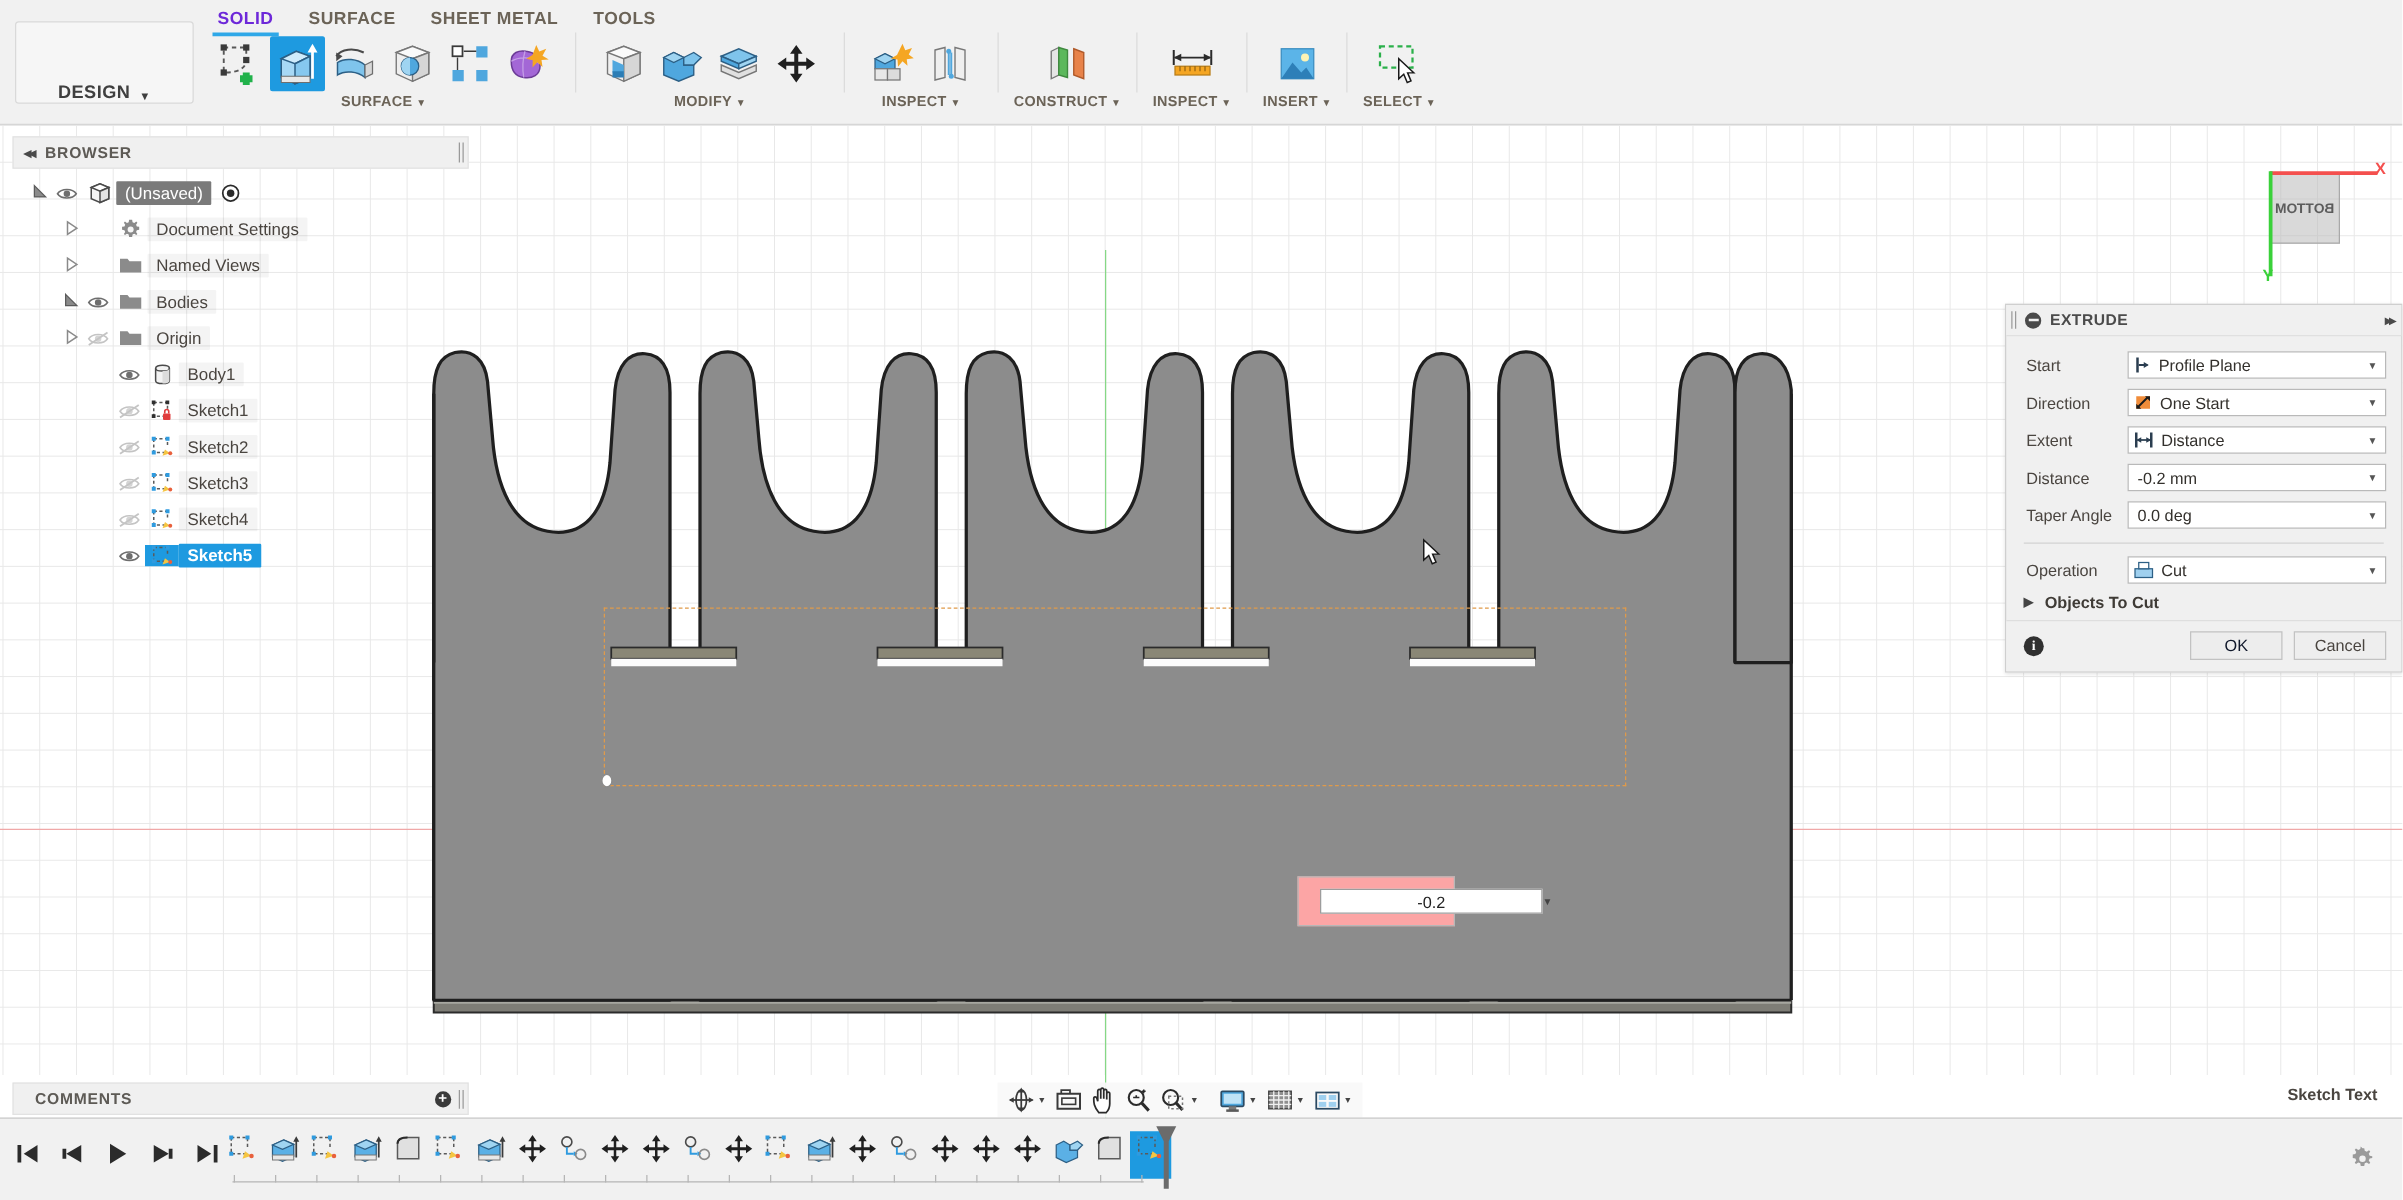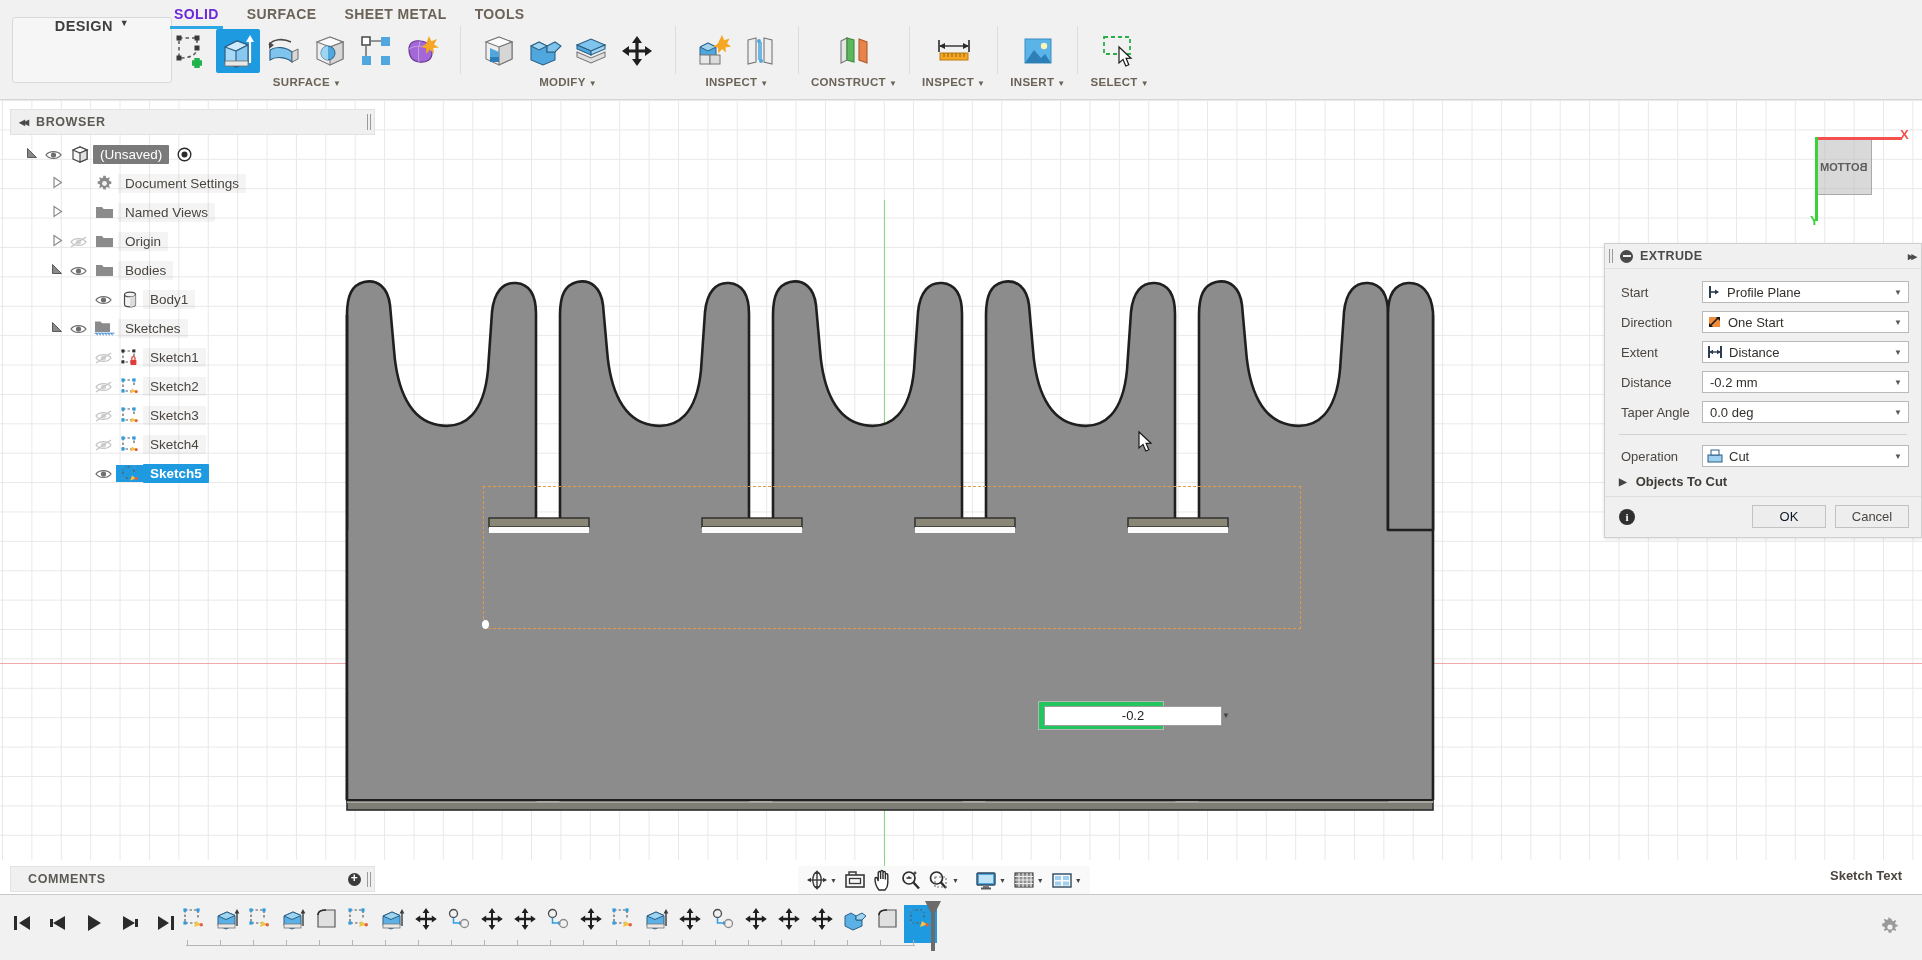--- a/index.html
+++ b/index.html
@@ -37,24 +37,24 @@
   }
 
   
   #ribbon {
     position: absolute; left: 0; top: 0; width: 1922px; height: 100px;
     background: #f1f1f1;
     border-bottom: 1px solid #d6d6d6;
   }
   #design-btn {
     position: absolute; left: 12px; top: 17px;
-    width: 160px; height: 66px;
+    width: 143px; height: 66px;
     border: 1px solid #d9d9d9; border-radius: 3px;
     background: #f6f6f6;
-    display: flex; align-items: flex-start; justify-content: center;
+    display: flex; align-items: flex-end; justify-content: center;
     font-size: 14.5px; font-weight: bold; color: #3f3f3f;
     letter-spacing: .4px;
     cursor: pointer;
   }
   #design-btn .caret { margin-left: 7px; font-size: 9px; }
 
   #tabs { position: absolute; left: 160px; top: 3px; height: 24px; display: flex; }
   .tab {
     font-size: 14px; font-weight: bold; letter-spacing: .4px;
     color: #6b6357; padding: 3px 14px 4px 14px; cursor: pointer;
@@ -185,23 +185,24 @@
   }
   #sel-box {
     position: absolute; left: 483px; top: 386px; width: 818px; height: 143px;
     border: 1px dashed #e09a4a;
   }
   #sel-dot {
     position: absolute; left: 481px; top: 519px; width: 9px; height: 11px;
     background: #ffffff; border: 1px solid #8a8a8a; border-radius: 50%;
   }
   #inline-dim {
-    position: absolute; left: 1038px; top: 601px; width: 126px; height: 29px;
-    background: #22c55e; border: 1px solid #b7b7b7; display: flex; align-items: center;
+    position: absolute; left: 1038px; top: 601px; width: 126px; height: 40px;
+    background: #fca5a5; border: 1px solid #b7b7b7; display: flex; align-items: center;
     pointer-events: auto;
+    padding-left: 12px;
   }
   #inline-dim .handle { width: 12px; height: 24px; background: #efefef;
     background-image: repeating-linear-gradient(to bottom,#bdbdbd 0 1px,transparent 1px 3px);
     margin-left: 1px;}
   #inline-dim input {
     flex: 1; height: 20px; margin-left: 4px; border: 1px solid #9d9d9d; background: #fff;
     font-size: 13px; text-align: center; color: #222; font-family: "Liberation Sans", sans-serif;
     outline: none;
   }
   #inline-dim .arr2 { width: 16px; text-align: center; font-size: 8px; color: #444; }
@@ -668,91 +669,71 @@
           <span class="tico">
             <svg width="19" height="15" viewBox="0 0 19 15">
               <path d="M1,13 L1,2 L7,2 L8.6,4 L18,4 L18,13 Z" fill="#8b8b8b"></path>
             </svg>
           </span>
           <span class="lbl">Named Views</span>
         </div>
         <div class="row">
           <span class="pad" style="width: 39px;"></span>
           <span class="arrow"><svg width="11" height="11" viewBox="0 0 11 11">
+              <polygon points="0.5,0.5 9.5,9.5 0.5,9.5" fill="#8a8a8a" stroke="#5a5a5a" stroke-width="1"></polygon>
+            </svg></span>
+          <span class="eye">
+            <svg width="17" height="12" viewBox="0 0 17 12">
+              <path d="M1,6 C4,1.5 13,1.5 16,6 C13,10.5 4,10.5 1,6 Z" fill="none" stroke="#6e6e6e" stroke-width="1.3"></path>
+              <circle cx="8.5" cy="6" r="2.6" fill="#6e6e6e"></circle>
+            </svg>
+          </span>
+          <span class="tico">
+            <svg width="19" height="15" viewBox="0 0 19 15">
+              <path d="M1,13 L1,2 L7,2 L8.6,4 L18,4 L18,13 Z" fill="#8b8b8b"></path>
+            </svg>
+          </span>
+          <span class="lbl">Bodies</span>
+        </div>
+        <div class="row">
+          <span class="pad" style="width: 39px;"></span>
+          <span class="arrow"><svg width="11" height="11" viewBox="0 0 11 11">
               <polygon points="2,0.5 9.5,5.5 2,10.5" fill="none" stroke="#8a8a8a" stroke-width="1.2"></polygon>
             </svg></span>
           <span class="eye">
             <svg width="17" height="12" viewBox="0 0 17 12">
               <path d="M1,6 C4,1.5 13,1.5 16,6 C13,10.5 4,10.5 1,6 Z" fill="none" stroke="#c4c4c4" stroke-width="1.3"></path>
               <circle cx="8.5" cy="6" r="2.6" fill="#d4d4d4"></circle>
               <path d="M1,11 L16,1" stroke="#c4c4c4" stroke-width="1.4"></path>
             </svg>
           </span>
           <span class="tico">
             <svg width="19" height="15" viewBox="0 0 19 15">
               <path d="M1,13 L1,2 L7,2 L8.6,4 L18,4 L18,13 Z" fill="#8b8b8b"></path>
             </svg>
           </span>
           <span class="lbl">Origin</span>
         </div>
         <div class="row">
-          <span class="pad" style="width: 39px;"></span>
-          <span class="arrow"><svg width="11" height="11" viewBox="0 0 11 11">
-              <polygon points="0.5,0.5 9.5,9.5 0.5,9.5" fill="#8a8a8a" stroke="#5a5a5a" stroke-width="1"></polygon>
-            </svg></span>
-          <span class="eye">
-            <svg width="17" height="12" viewBox="0 0 17 12">
-              <path d="M1,6 C4,1.5 13,1.5 16,6 C13,10.5 4,10.5 1,6 Z" fill="none" stroke="#6e6e6e" stroke-width="1.3"></path>
-              <circle cx="8.5" cy="6" r="2.6" fill="#6e6e6e"></circle>
-            </svg>
-          </span>
-          <span class="tico">
-            <svg width="19" height="15" viewBox="0 0 19 15">
-              <path d="M1,13 L1,2 L7,2 L8.6,4 L18,4 L18,13 Z" fill="#8b8b8b"></path>
-            </svg>
-          </span>
-          <span class="lbl">Bodies</span>
-        </div>
-        <div class="row">
           <span class="pad" style="width: 64px;"></span>
           <span class="arrow"></span>
           <span class="eye">
             <svg width="17" height="12" viewBox="0 0 17 12">
               <path d="M1,6 C4,1.5 13,1.5 16,6 C13,10.5 4,10.5 1,6 Z" fill="none" stroke="#6e6e6e" stroke-width="1.3"></path>
               <circle cx="8.5" cy="6" r="2.6" fill="#6e6e6e"></circle>
             </svg>
           </span>
           <span class="tico">
             <svg width="16" height="17" viewBox="0 0 16 17">
               <path d="M2.5,3.5 C2.5,2 5,1.2 8,1.2 C11,1.2 13.5,2 13.5,3.5 L13.5,13.5 C13.5,15 11,15.8 8,15.8 C5,15.8 2.5,15 2.5,13.5 Z" fill="#f3f3f3" stroke="#4a4a4a" stroke-width="1.2"></path>
               <path d="M2.5,3.5 C2.5,5 5,5.8 8,5.8 C11,5.8 13.5,5 13.5,3.5" fill="none" stroke="#4a4a4a" stroke-width="1.1"></path>
               <path d="M8,5.8 C11,5.8 13.5,5 13.5,3.5 L13.5,13.5 C13.5,15 11,15.8 8,15.8 Z" fill="#dcdcdc"></path>
             </svg>
           </span>
           <span class="lbl">Body1</span>
-        </div>
-        <div class="row">
-          <span class="pad" style="width: 39px;"></span>
-          <span class="arrow"><svg width="11" height="11" viewBox="0 0 11 11">
-              <polygon points="0.5,0.5 9.5,9.5 0.5,9.5" fill="#8a8a8a" stroke="#5a5a5a" stroke-width="1"></polygon>
-            </svg></span>
-          <span class="eye">
-            <svg width="17" height="12" viewBox="0 0 17 12">
-              <path d="M1,6 C4,1.5 13,1.5 16,6 C13,10.5 4,10.5 1,6 Z" fill="none" stroke="#6e6e6e" stroke-width="1.3"></path>
-              <circle cx="8.5" cy="6" r="2.6" fill="#6e6e6e"></circle>
-            </svg>
-          </span>
-          <span class="tico">
-            <svg width="21" height="17" viewBox="0 0 21 17">
-              <path d="M1,12 L1,1.5 L6.5,1.5 L8,3.3 L16,3.3 L16,12 Z" fill="#8b8b8b"></path>
-              <path d="M2,13 l1.6,2.2 M5,13 l1.6,2.2 M8,13 l1.6,2.2 M11,13 l1.6,2.2 M14,13 l1.6,2.2 M17,13 l1.6,2.2" stroke="#4a90d9" stroke-width="1.1"></path>
-              <path d="M0.5,13.2 h20" stroke="#4a90d9" stroke-width="1"></path>
-            </svg>
-          </span>
-          <span class="lbl">Sketches</span>
         </div>
         <div class="row">
           <span class="pad" style="width: 64px;"></span>
           <span class="arrow"></span>
           <span class="eye">
             <svg width="17" height="12" viewBox="0 0 17 12">
               <path d="M1,6 C4,1.5 13,1.5 16,6 C13,10.5 4,10.5 1,6 Z" fill="none" stroke="#c4c4c4" stroke-width="1.3"></path>
               <circle cx="8.5" cy="6" r="2.6" fill="#d4d4d4"></circle>
               <path d="M1,11 L16,1" stroke="#c4c4c4" stroke-width="1.4"></path>
             </svg>

